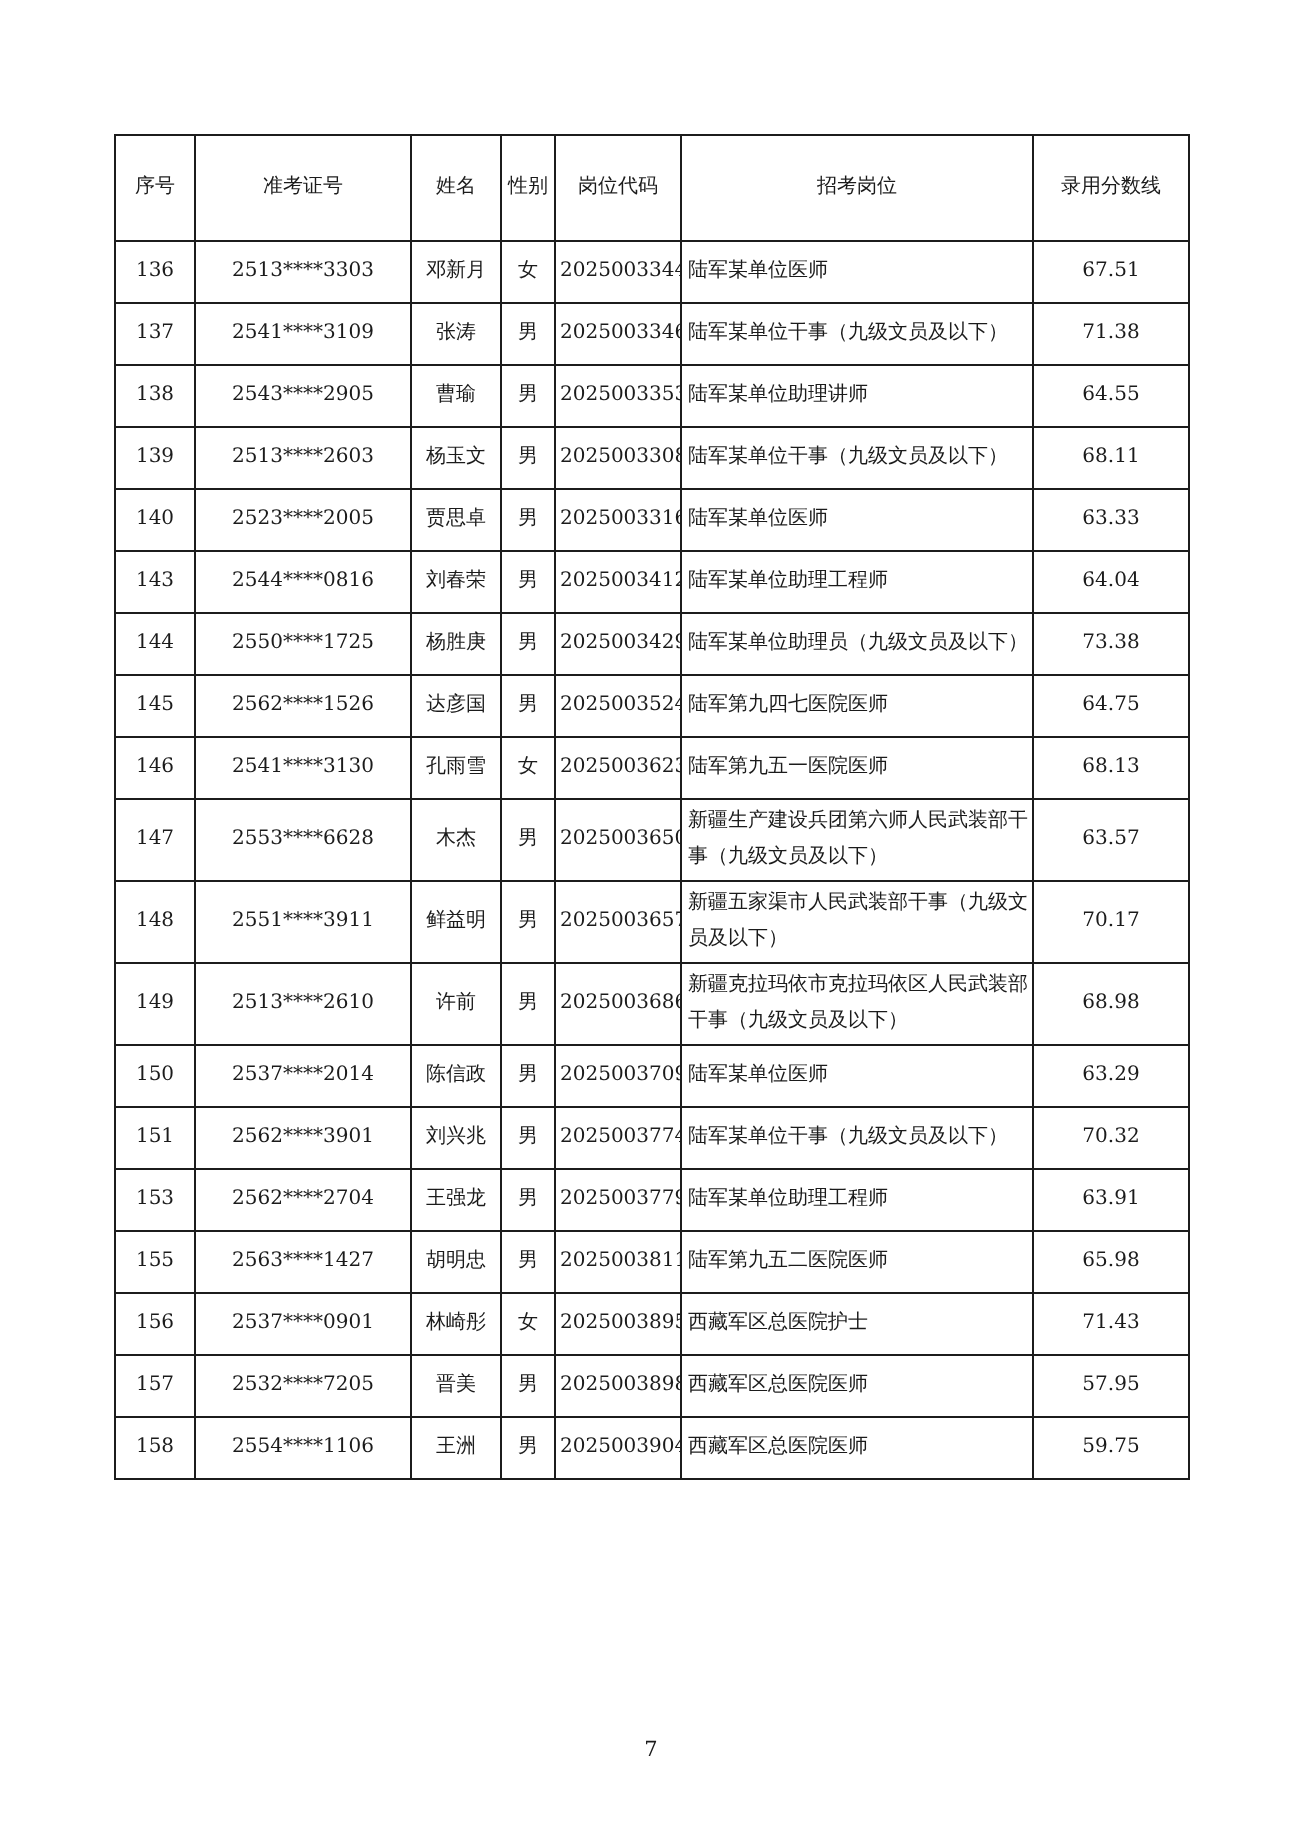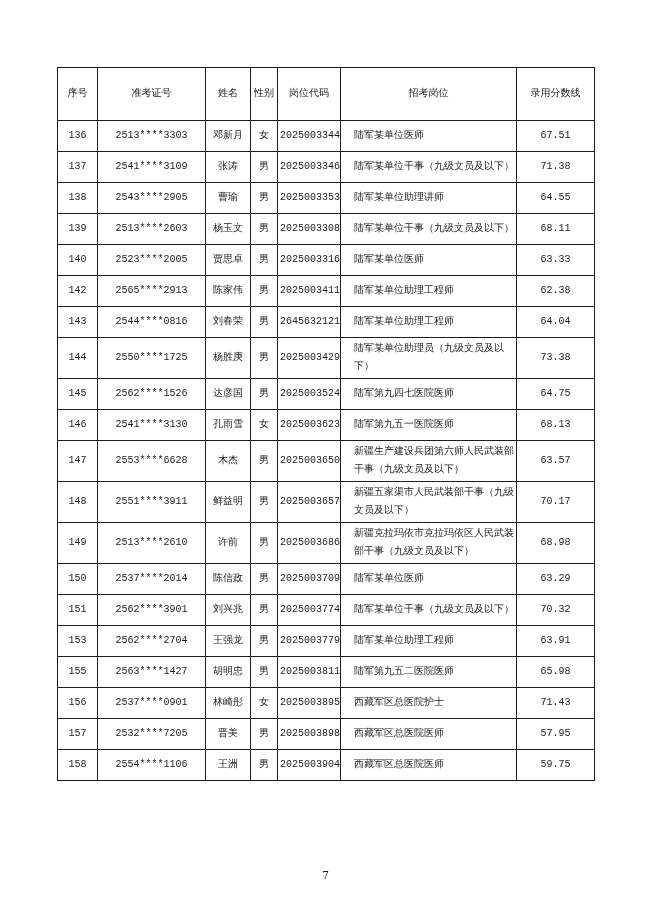--- a/index.html
+++ b/index.html
@@ -15,37 +15,36 @@
     width: 650px; height: 919px;
     overflow: hidden;
     background: #ffffff;
   }
   table.score-table {
     position: absolute;
     left: 57px; top: 67px;
     width: 537px;
     border-collapse: collapse;
     table-layout: fixed;
-    font-family: Liberation Mono, monospace;
   }
   .score-table th, .score-table td {
     border: 1px solid #1c1c1c;
     font-size: 10px;
     font-weight: normal;
     text-align: center;
     vertical-align: middle;
     padding: 2px;
     line-height: 18px;
     overflow: hidden;
   }
   .score-table thead th { height: 48px; }
   .score-table tbody td { height: 26px; }
   .score-table td.col-position {
     text-align: left;
-    padding-left: 13px;
+    padding-left: 3px;
     padding-right: 2px;
   }
   .col-w-serial   { width: 40px; }
   .col-w-ticket   { width: 108px; }
   .col-w-name     { width: 45px; }
   .col-w-gender   { width: 27px; }
   .col-w-code     { width: 63px; }
   .col-w-position { width: 176px; }
   .col-w-score    { width: 78px; }
   .page-number {
@@ -123,34 +122,25 @@
         <tr>
           <td class="col-serial">140</td>
           <td class="col-ticket">2523****2005</td>
           <td class="col-name">贾思卓</td>
           <td class="col-gender">男</td>
           <td class="col-code">2025003316</td>
           <td class="col-position">陆军某单位医师</td>
           <td class="col-score">63.33</td>
         </tr>
         <tr>
-          <td class="col-serial">142</td>
-          <td class="col-ticket">2565****2913</td>
-          <td class="col-name">陈家伟</td>
-          <td class="col-gender">男</td>
-          <td class="col-code">2025003411</td>
-          <td class="col-position">陆军某单位助理工程师</td>
-          <td class="col-score">62.38</td>
-        </tr>
-        <tr>
           <td class="col-serial">143</td>
           <td class="col-ticket">2544****0816</td>
           <td class="col-name">刘春荣</td>
           <td class="col-gender">男</td>
-          <td class="col-code">2645632121</td>
+          <td class="col-code">2025003412</td>
           <td class="col-position">陆军某单位助理工程师</td>
           <td class="col-score">64.04</td>
         </tr>
         <tr>
           <td class="col-serial">144</td>
           <td class="col-ticket">2550****1725</td>
           <td class="col-name">杨胜庚</td>
           <td class="col-gender">男</td>
           <td class="col-code">2025003429</td>
           <td class="col-position">陆军某单位助理员（九级文员及以下）</td>

